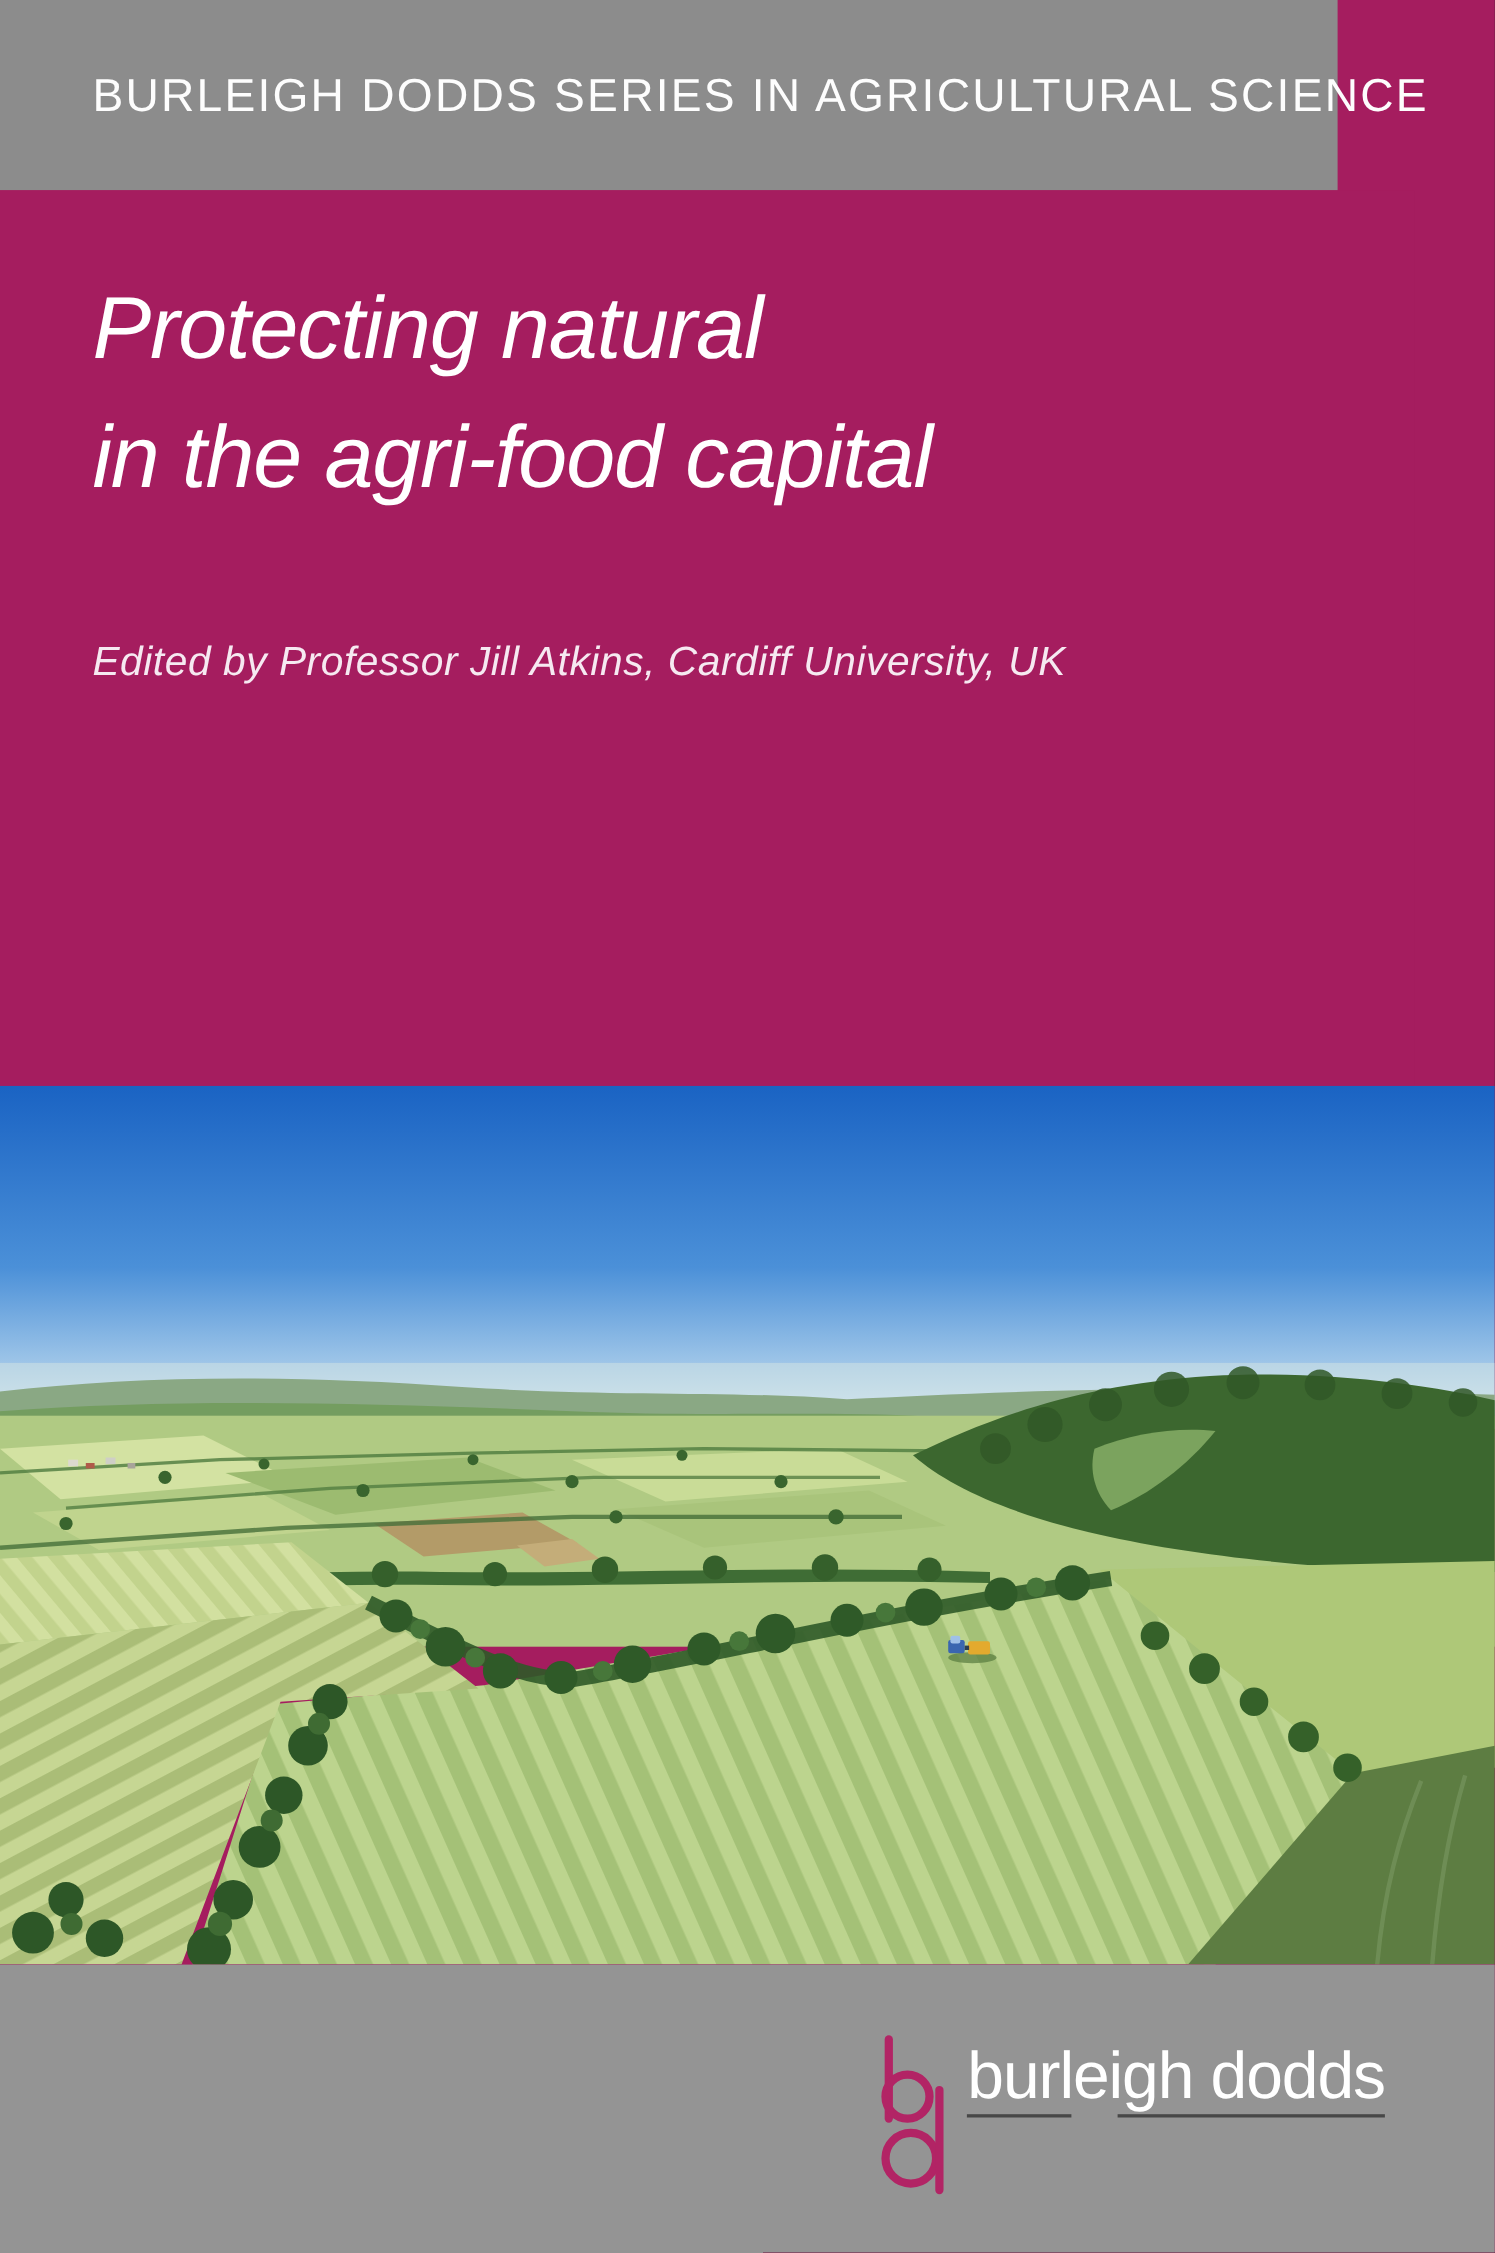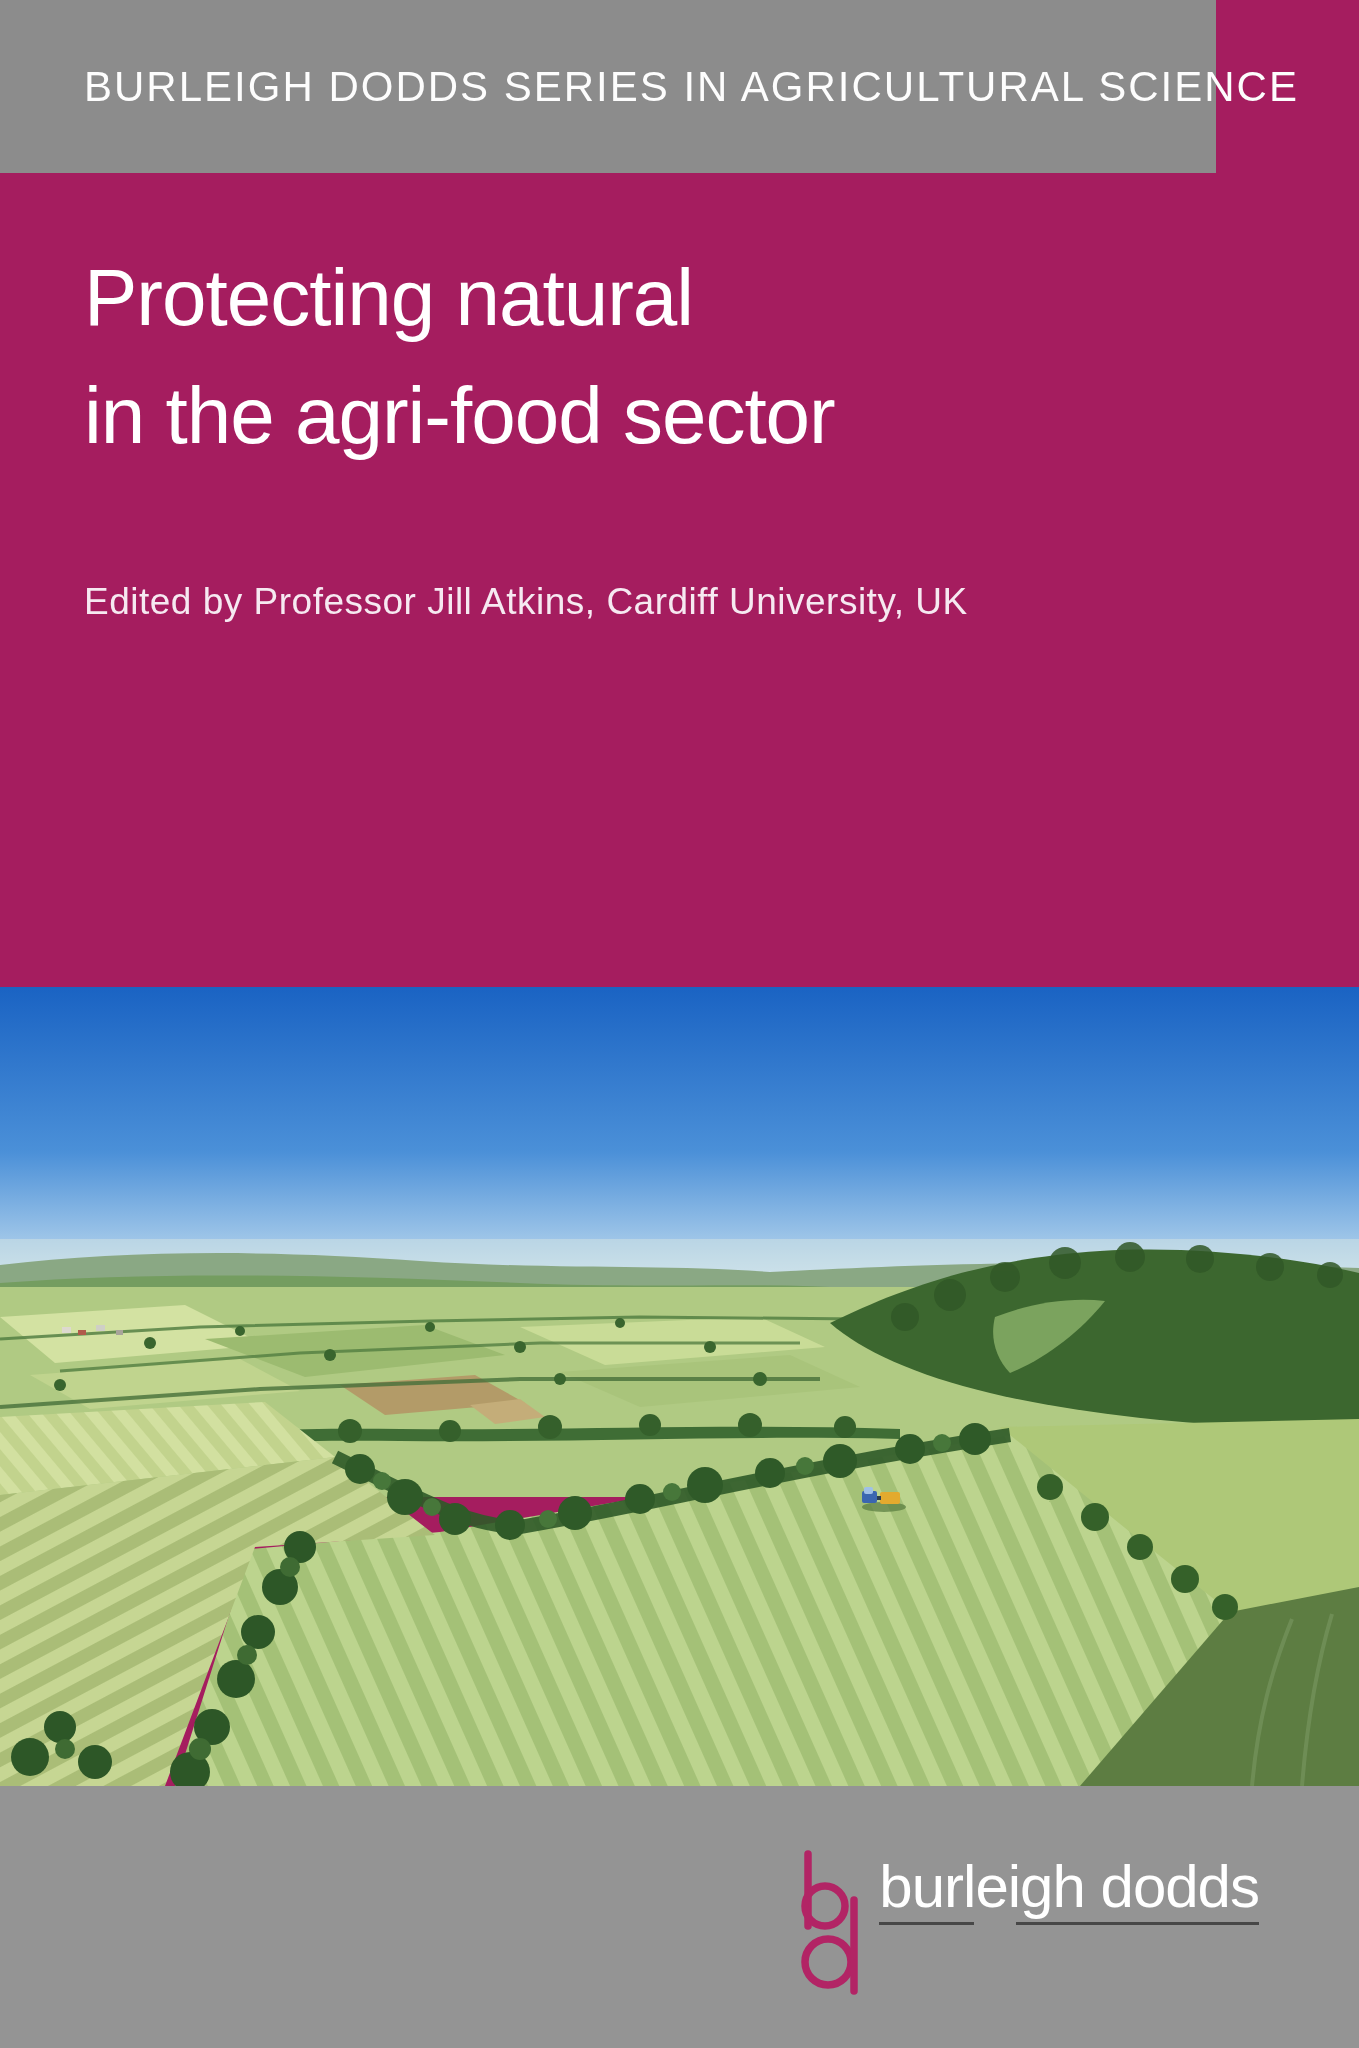--- a/index.html
+++ b/index.html
@@ -34,20 +34,21 @@
     font-weight:300;
     letter-spacing:2px;
     font-stretch:condensed;
     white-space:nowrap;
   }
   
   .title-block{
     position:absolute;top:173px;left:0;width:1286px;height:814px;
     background:var(--brand-magenta);
     padding:66px 60px 0 84px;
+    font-style:italic;
   }
   .title{
     color:var(--title-white);
     font-weight:300;
     font-size:80px;
     line-height:118px;
     letter-spacing:-1px;
   }
   .title .line{display:block;}
   .editor{
@@ -101,21 +102,21 @@
 
 <div class="cover">
 
   <header class="banner">
     <span>BURLEIGH DODDS SERIES IN AGRICULTURAL SCIENCE</span>
   </header>
 
   <section class="title-block">
     <h1 class="title">
       <span class="line">Protecting natural</span>
-      <span class="line">in the agri-food sector</span>
+      <span class="line">in the agri-food capital</span>
     </h1>
     <p class="editor">Edited by Professor Jill Atkins, Cardiff University, UK</p>
   </section>
 
   <figure class="photo">
     <svg viewBox="0 0 1359 799" preserveAspectRatio="none" aria-hidden="true">
       <defs>
         <linearGradient id="sky" x1="0" y1="0" x2="0" y2="1">
           <stop offset="0" stop-color="#1a63c3"></stop>
           <stop offset="0.55" stop-color="#4b90d8"></stop>

